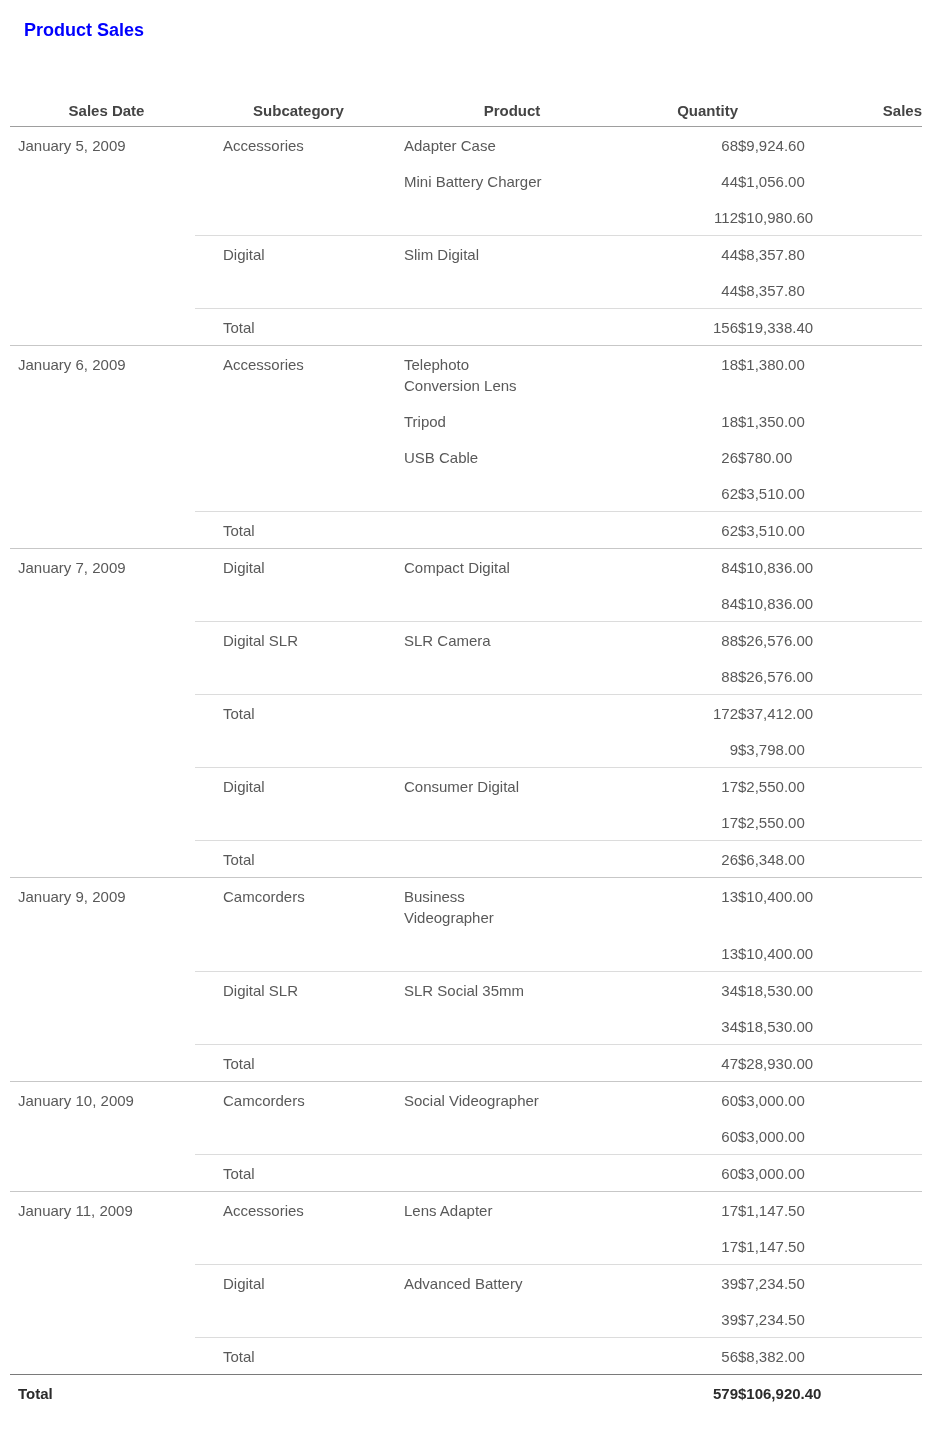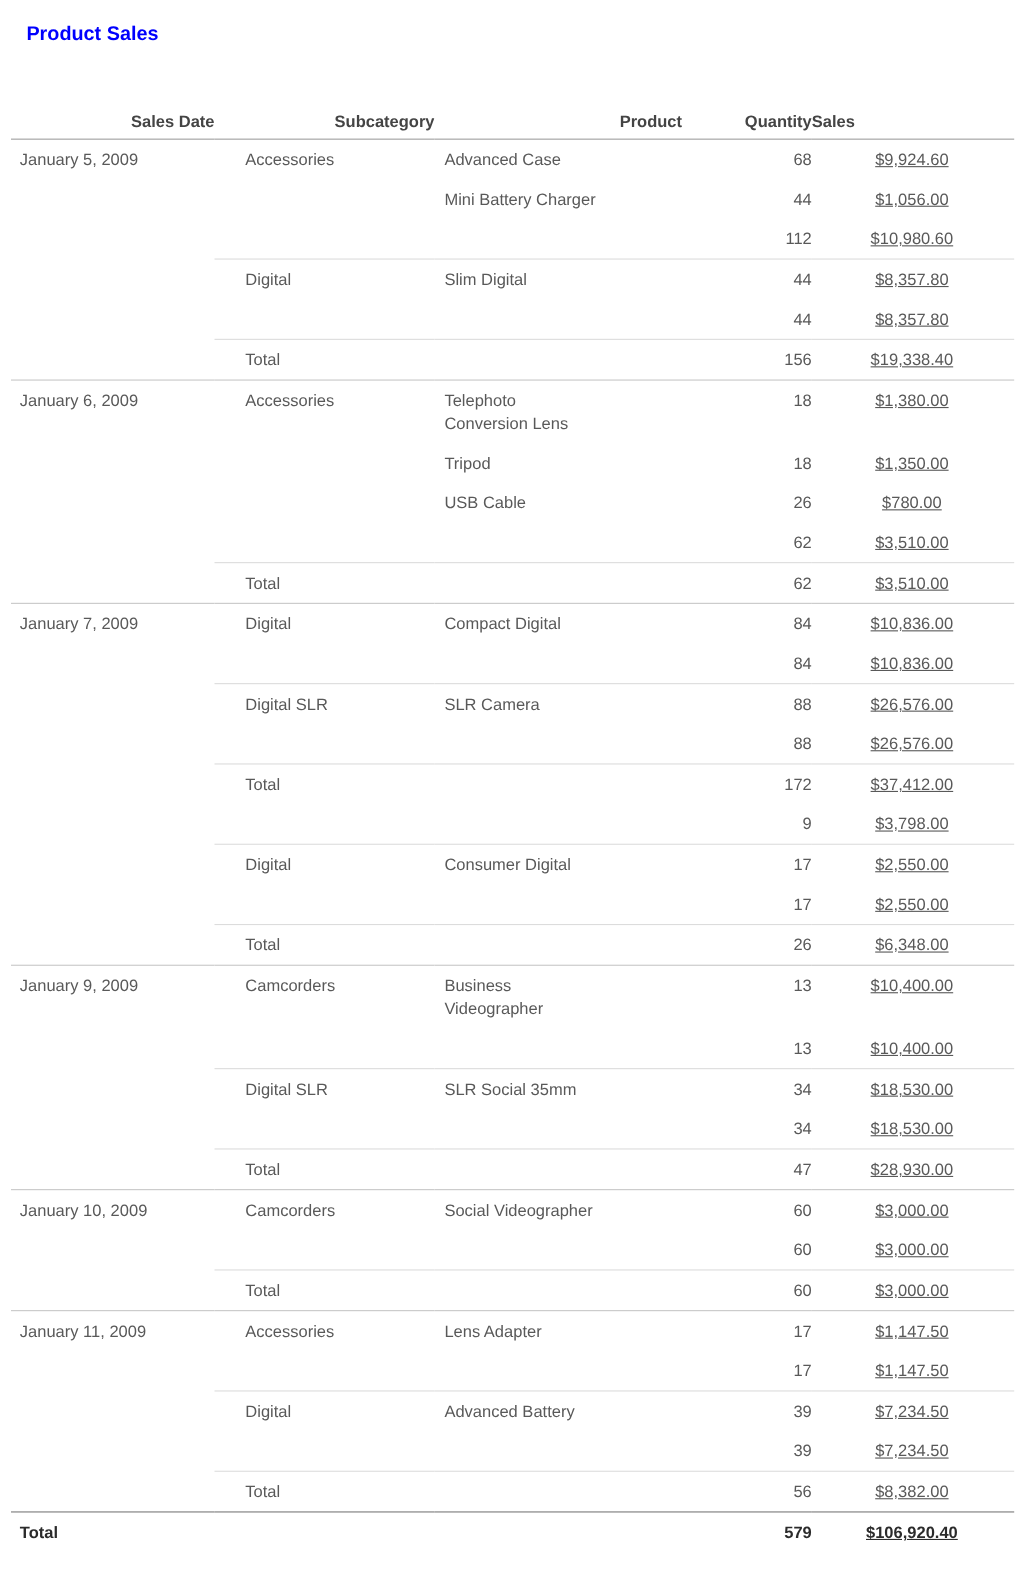--- a/index.html
+++ b/index.html
@@ -38,35 +38,35 @@
   th, td {
     vertical-align: top;
     font-size: 15px;
     line-height: 21px;
     padding: 8px 0 7px 0;
     overflow: hidden;
   }
   thead th {
     color: #444444;
     font-weight: 700;
-    text-align: right;
+    text-align: center;
     padding-top: 5px;
     padding-bottom: 5px;
     border-bottom: 1px solid #9e9e9e;
   }
   td { color: #595959; }
 
   th.col-date, td.col-date { padding-left: 8px; }
   th.col-sub  { padding-left: 7px; }
   td.col-sub  { padding-left: 28px; margin-top: 12px; }
   th.col-prod, td.col-prod { padding-left: 9px; }
   td.col-prod { white-space: pre-line; }
   th.col-qty, td.col-qty { text-align: right; }
-  td.col-sales { text-align: center; padding-right: 2px; text-decoration: underline; }
-  th.col-sales { text-align: left; }
+  td.col-sales { text-align: left; padding-right: 2px; }
+  th.col-sales { text-align: right; }
 
   
   tr.group-start > td { border-top: 1px solid #c7c7c7; }
   
   tr.subcat-start > td.cb,
   tr.date-total  > td.cb { border-top: 1px solid #dcdcdc; }
 
   tr.grand > td {
     border-top: 1px solid #7a7a7a;
     color: #2b2b2b;
@@ -94,21 +94,21 @@
         <th class="col-sub">Subcategory</th>
         <th class="col-prod">Product</th>
         <th class="col-qty">Quantity</th>
         <th class="col-sales">Sales</th>
       </tr>
     </thead>
     <tbody>
         <tr class="group-start">
           <td class="col-date">January 5, 2009</td>
           <td class="col-sub cb">Accessories</td>
-          <td class="col-prod cb">Advanced Case</td>
+          <td class="col-prod cb">Adapter Case</td>
           <td class="col-qty cb">68</td>
           <td class="col-sales cb">$9,924.60</td>
         </tr>
         <tr class="row">
           <td class="col-date"></td>
           <td class="col-sub cb"></td>
           <td class="col-prod cb">Mini Battery Charger</td>
           <td class="col-qty cb">44</td>
           <td class="col-sales cb">$1,056.00</td>
         </tr>

